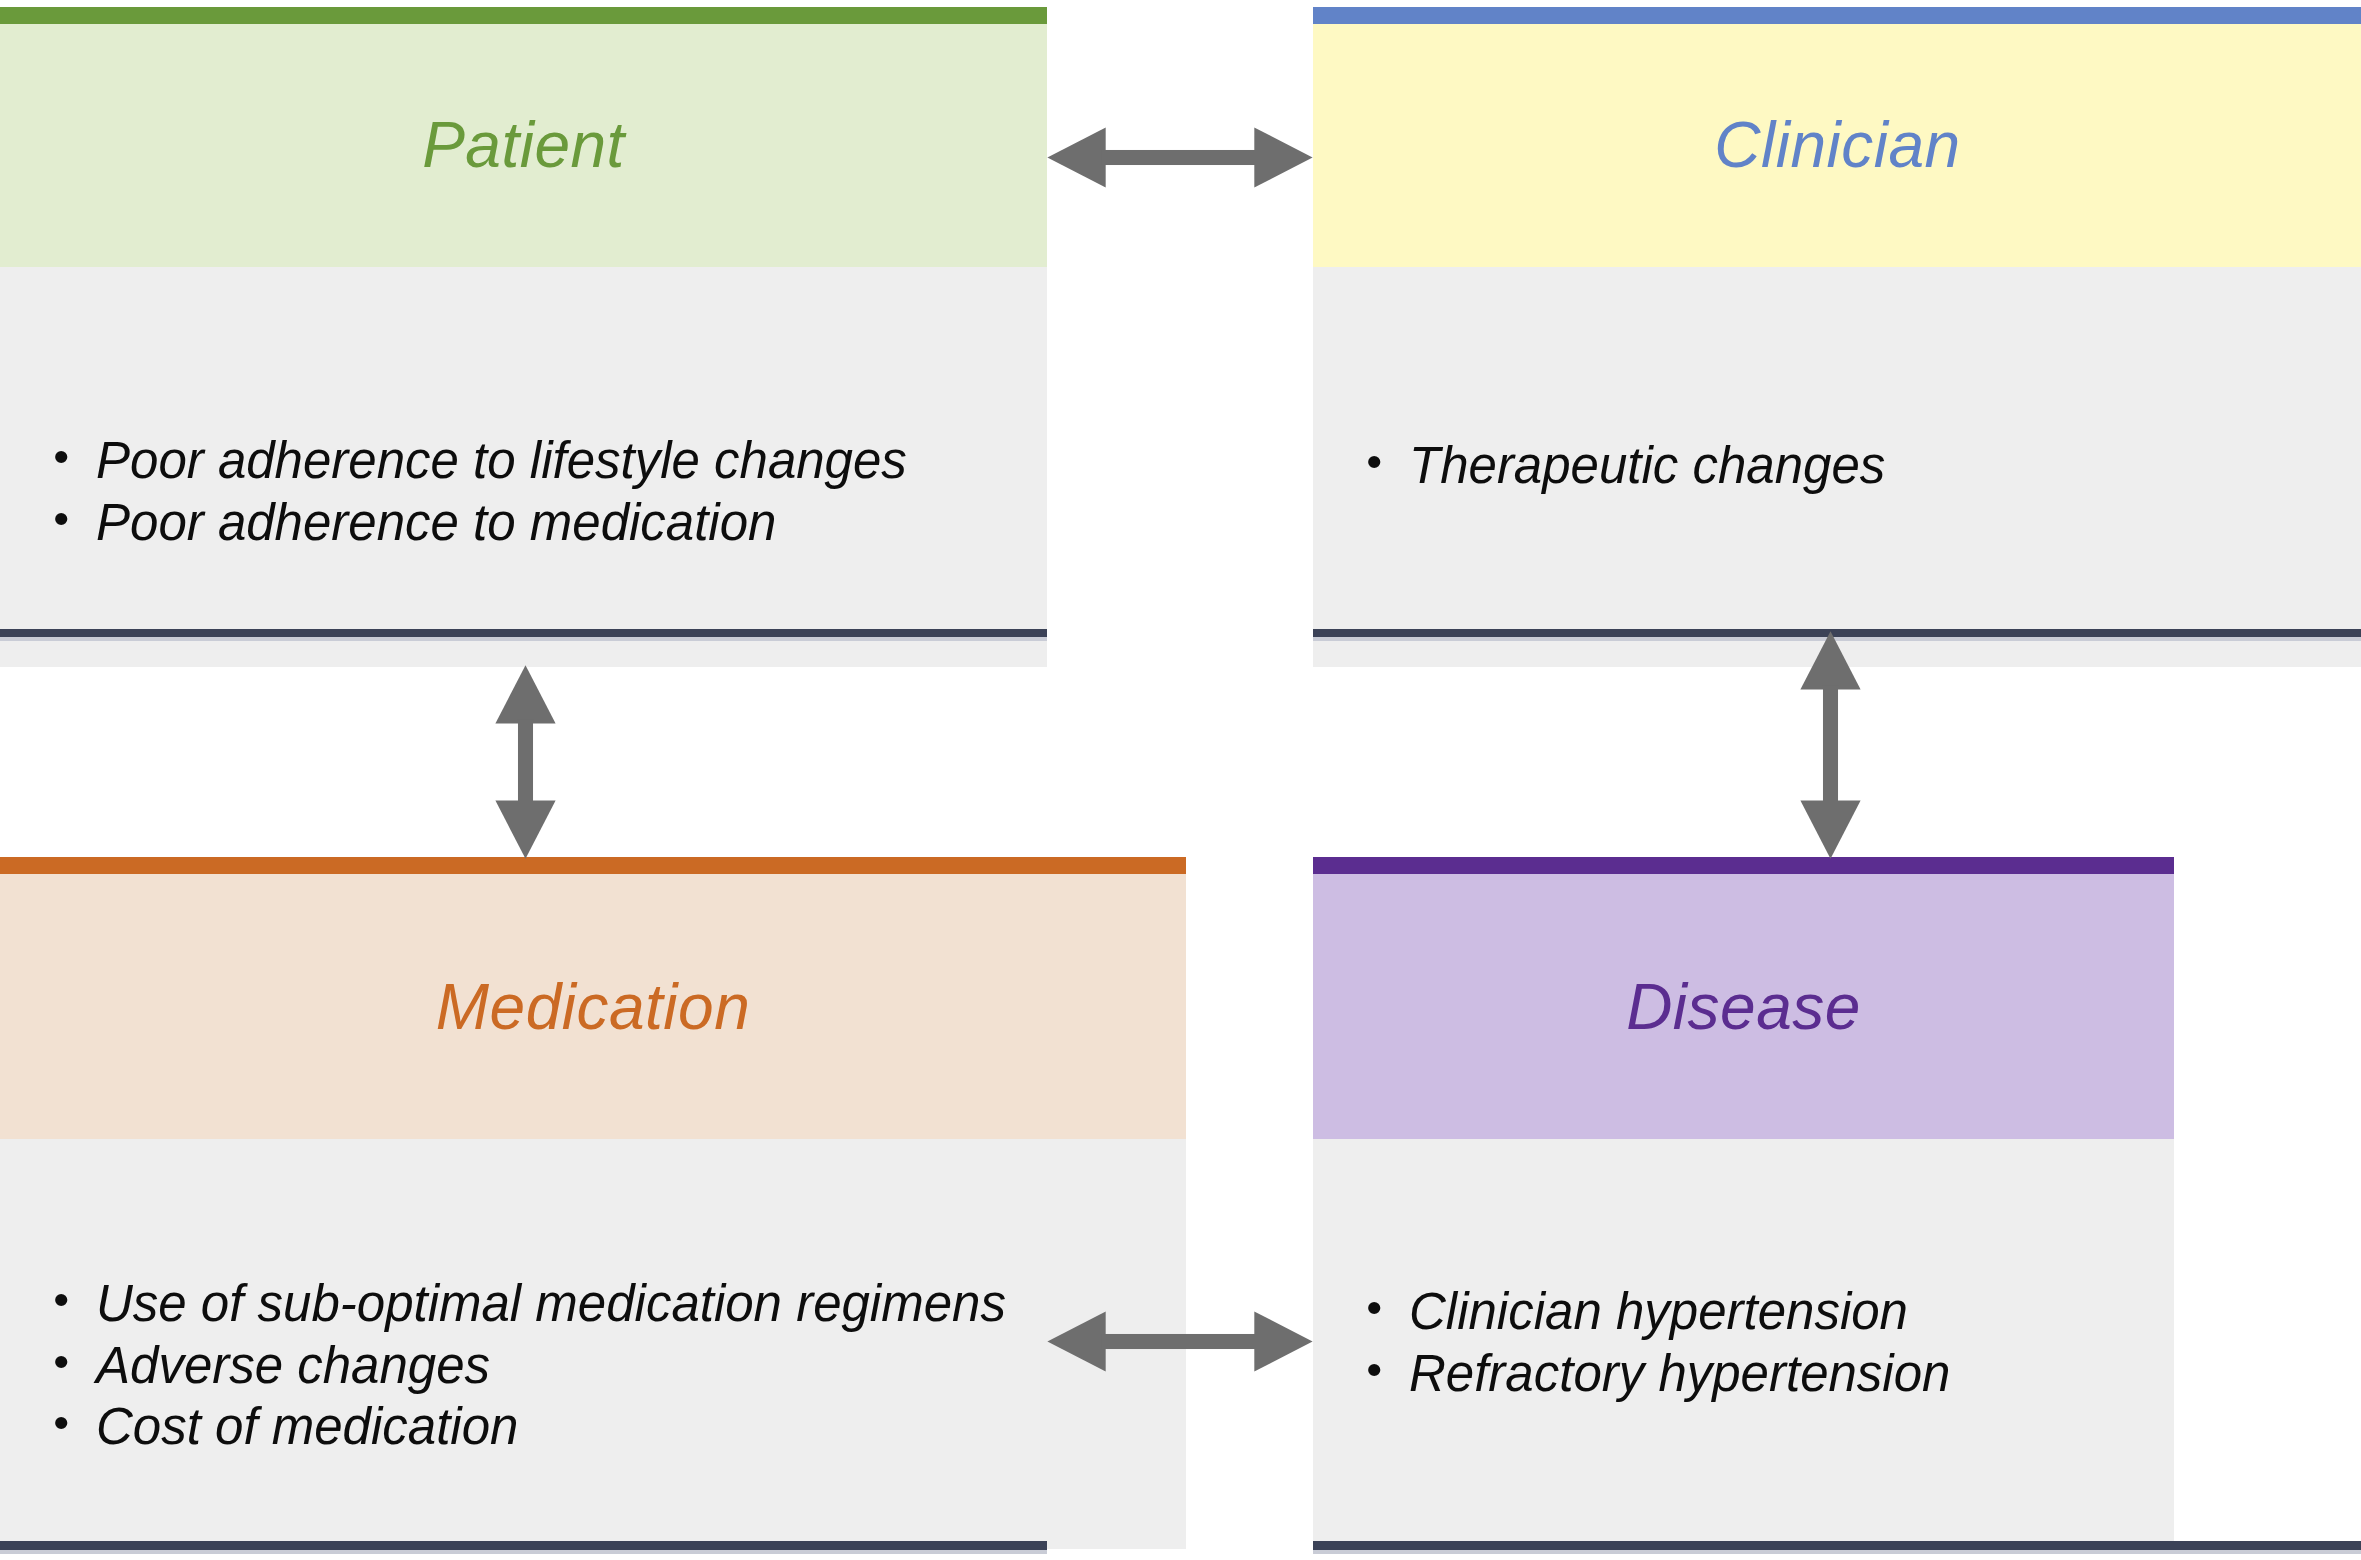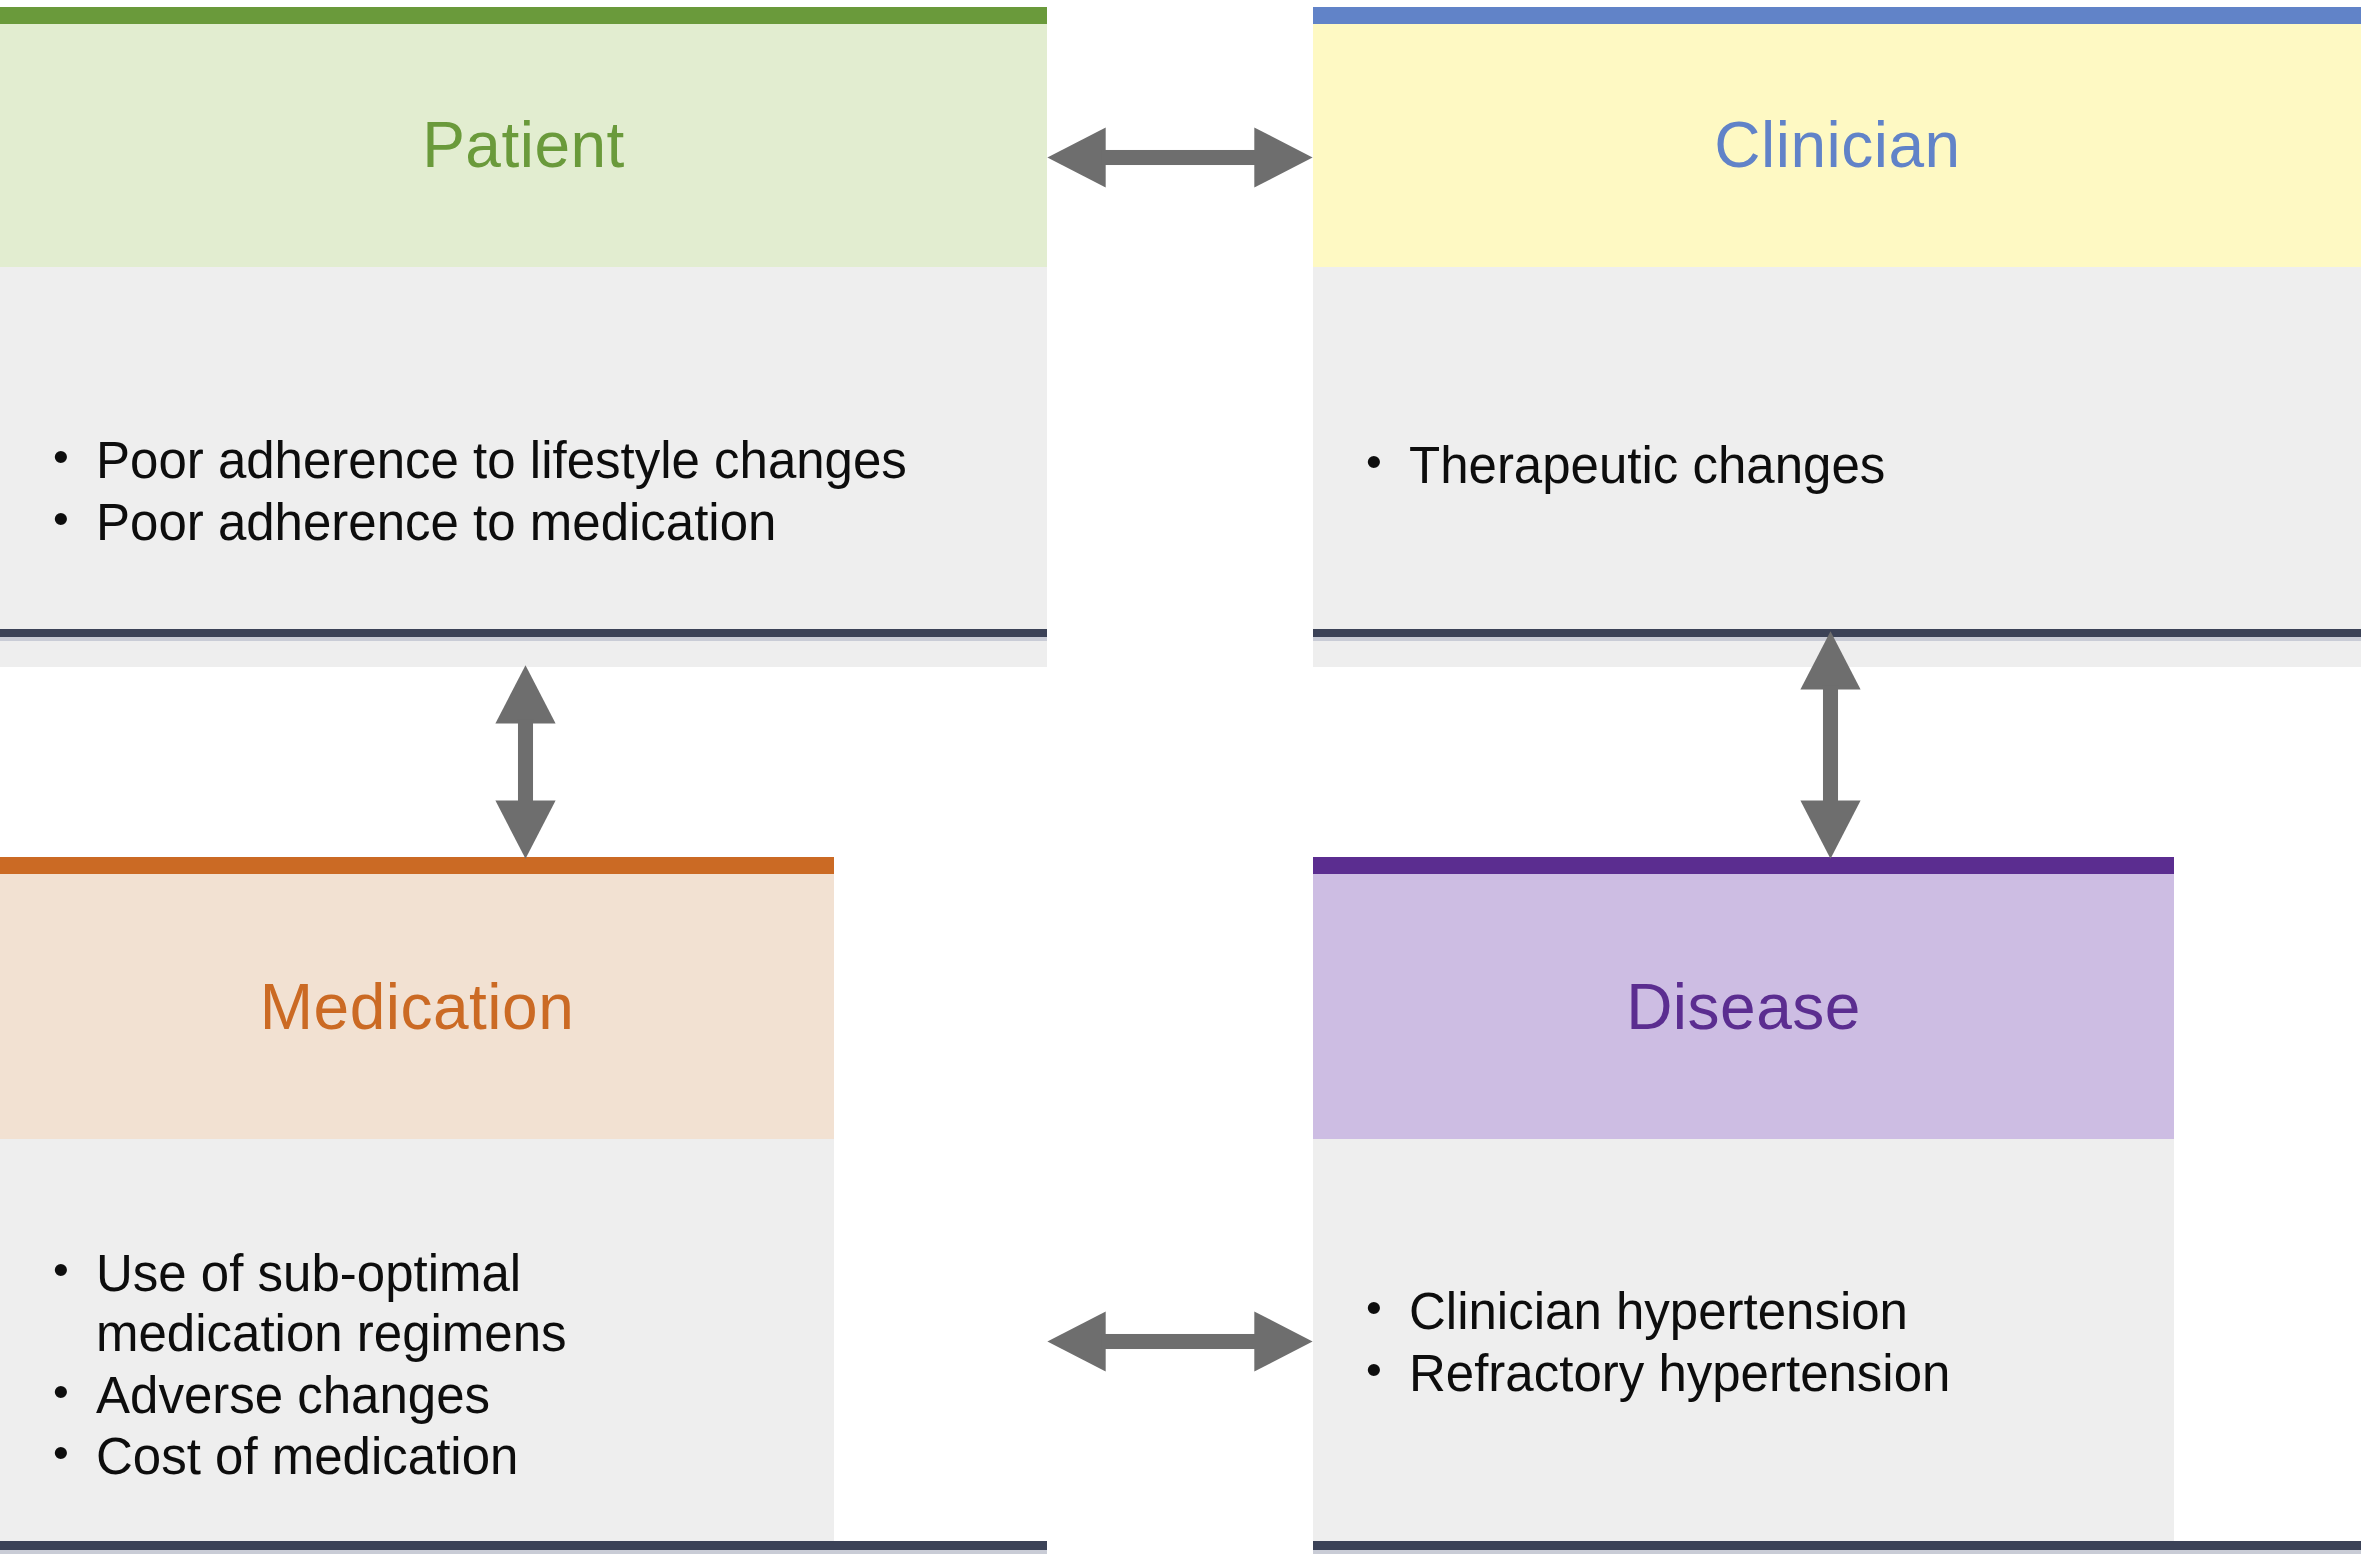--- a/index.html
+++ b/index.html
@@ -16,20 +16,21 @@
     height: 1560px;
     background: #ffffff;
     overflow: hidden;
   }
 
   
   .card {
     position: absolute;
     box-sizing: border-box;
     overflow: hidden;
+    font-style: italic;
   }
   .card-accent {
     position: absolute;
     left: 0;
     right: 0;
     height: 17px;
   }
   .card-title-band {
     position: absolute;
     left: 0;
@@ -133,21 +134,21 @@
         <li class="bullet">
           <span class="bullet-dot">•</span>
           <span class="bullet-text">Therapeutic changes</span>
         </li>
       </ul>
     </div>
   </div>
   <div class="navy-rule" style="left:1313px; top:629px; width:1049px;"></div>
   <div class="navy-rule-shadow" style="left:1313px; top:637px; width:1049px;"></div>
 
-  <div class="card" style="left:0px; top:857px; width:834px; height:692px;">
+  <div class="card" style="left:0px; top:857px; width:1186px; height:692px;">
     <div class="card-accent" style="top:0px; background:#cb6a24;"></div>
     <div class="card-title-band" style="top:17px; height:266px; background:#f2e1d2;">
       <span class="card-title" style="color:#cb6a24;">Medication</span>
     </div>
     <div class="card-body" style="top:282px; height:410px; padding:22.6px 53px 38px 53px;">
       <ul class="bullets">
         <li class="bullet">
           <span class="bullet-dot">•</span>
           <span class="bullet-text">Use of sub-optimal medication regimens</span>
         </li>

